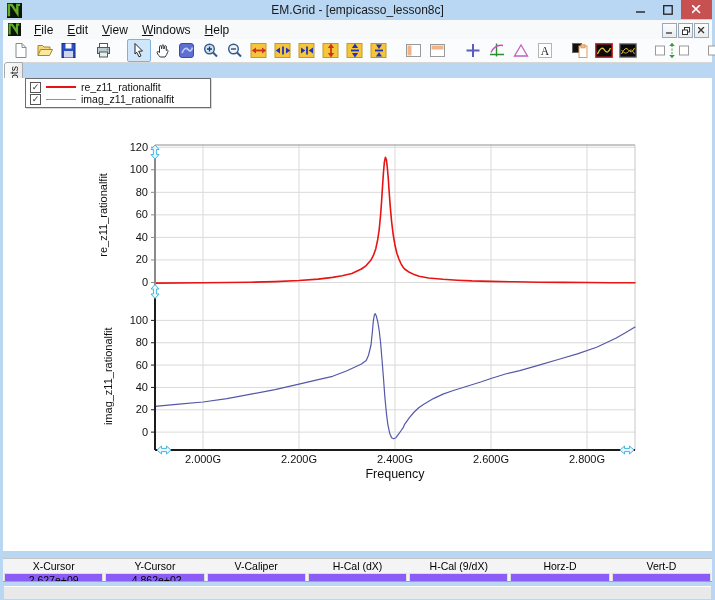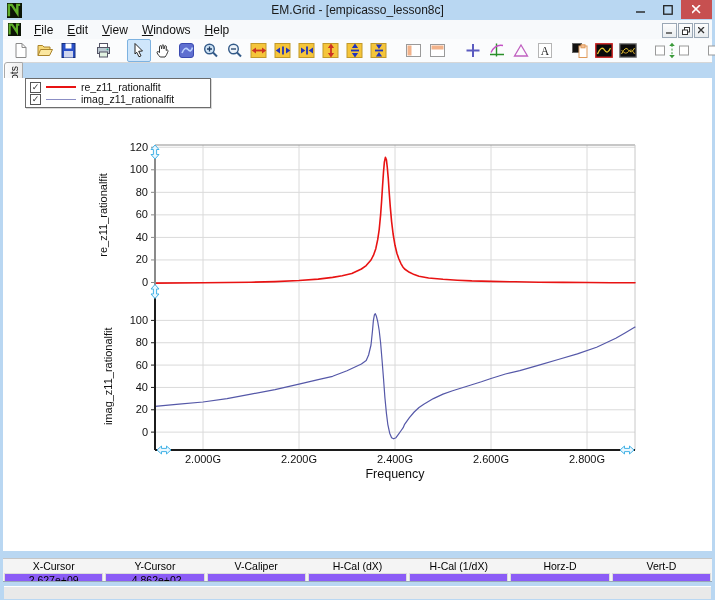--- a/index.html
+++ b/index.html
@@ -395,21 +395,21 @@
         </div>
       </div>
   </div>
 
   <div id="statusbar">
     <div id="status-heads">
         <div>X-Cursor</div>
         <div>Y-Cursor</div>
         <div>V-Caliper</div>
         <div>H-Cal (dX)</div>
-        <div>H-Cal (1/dX)</div>
+        <div>H-Cal (9/dX)</div>
         <div>Horz-D</div>
         <div>Vert-D</div>
       </div>
     <div id="status-vals">
         <div>2.627e+09</div>
         <div>-4.862e+02</div>
         <div></div>
         <div></div>
         <div></div>
         <div></div>

